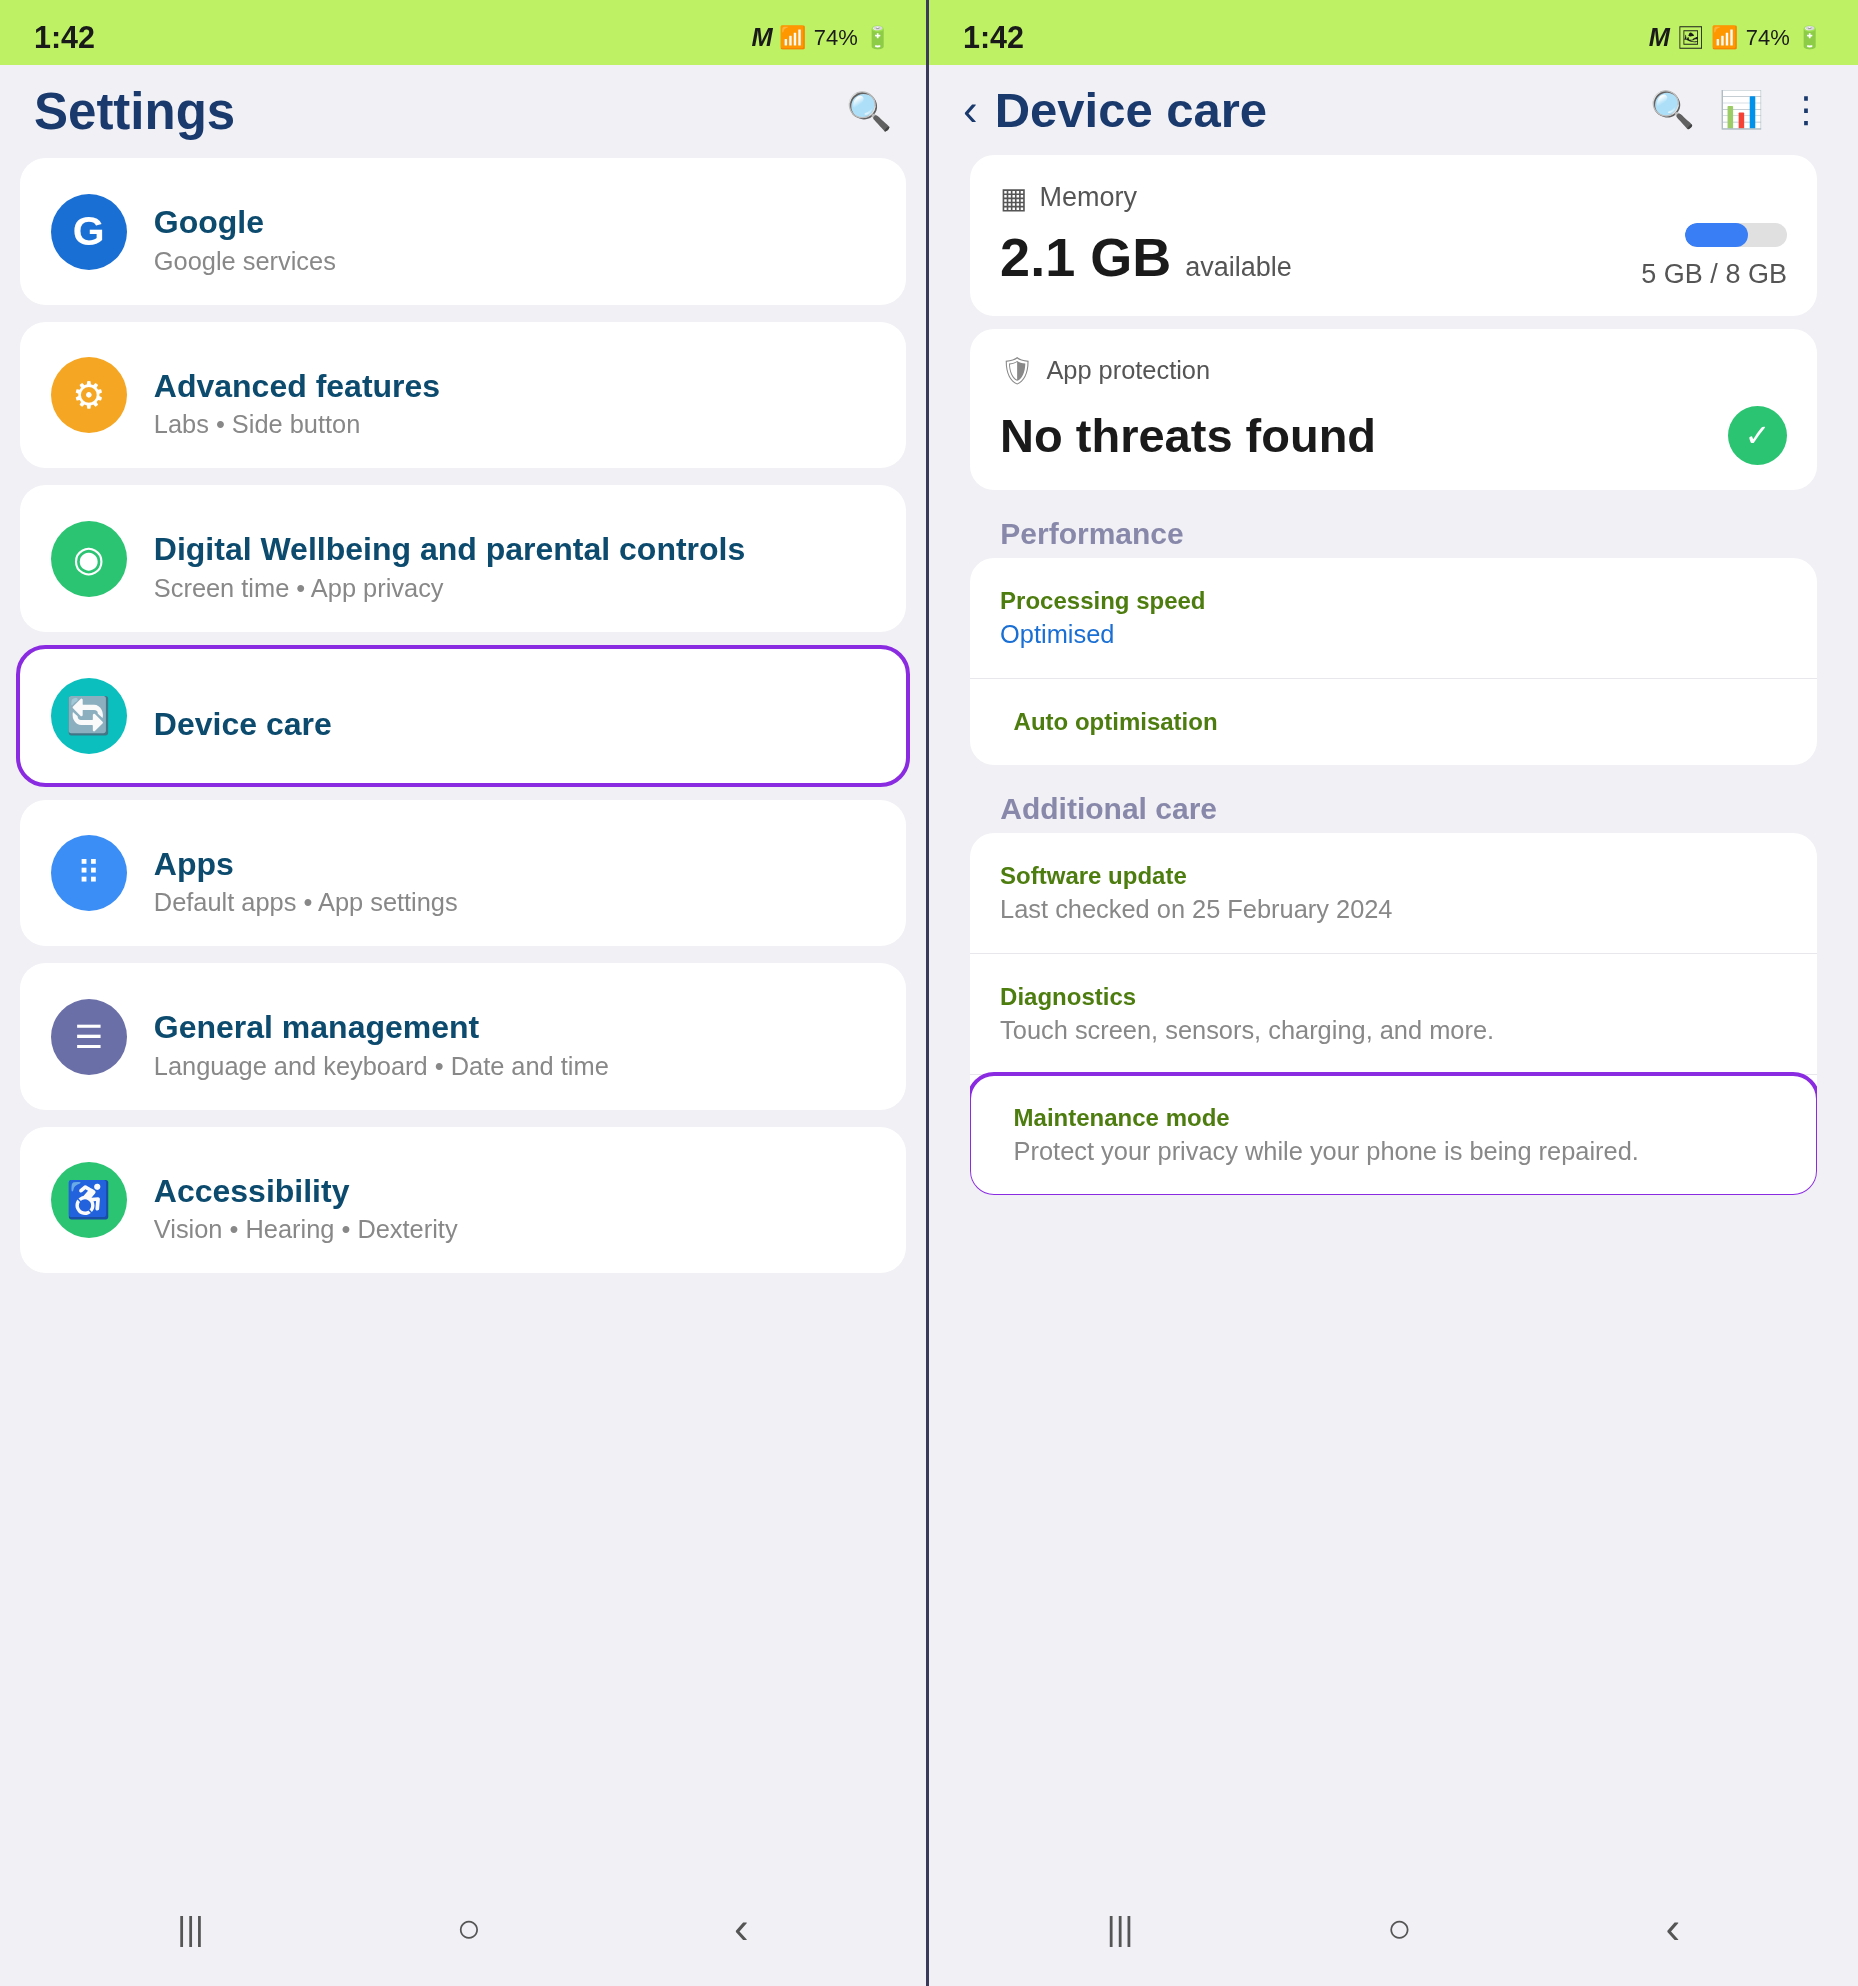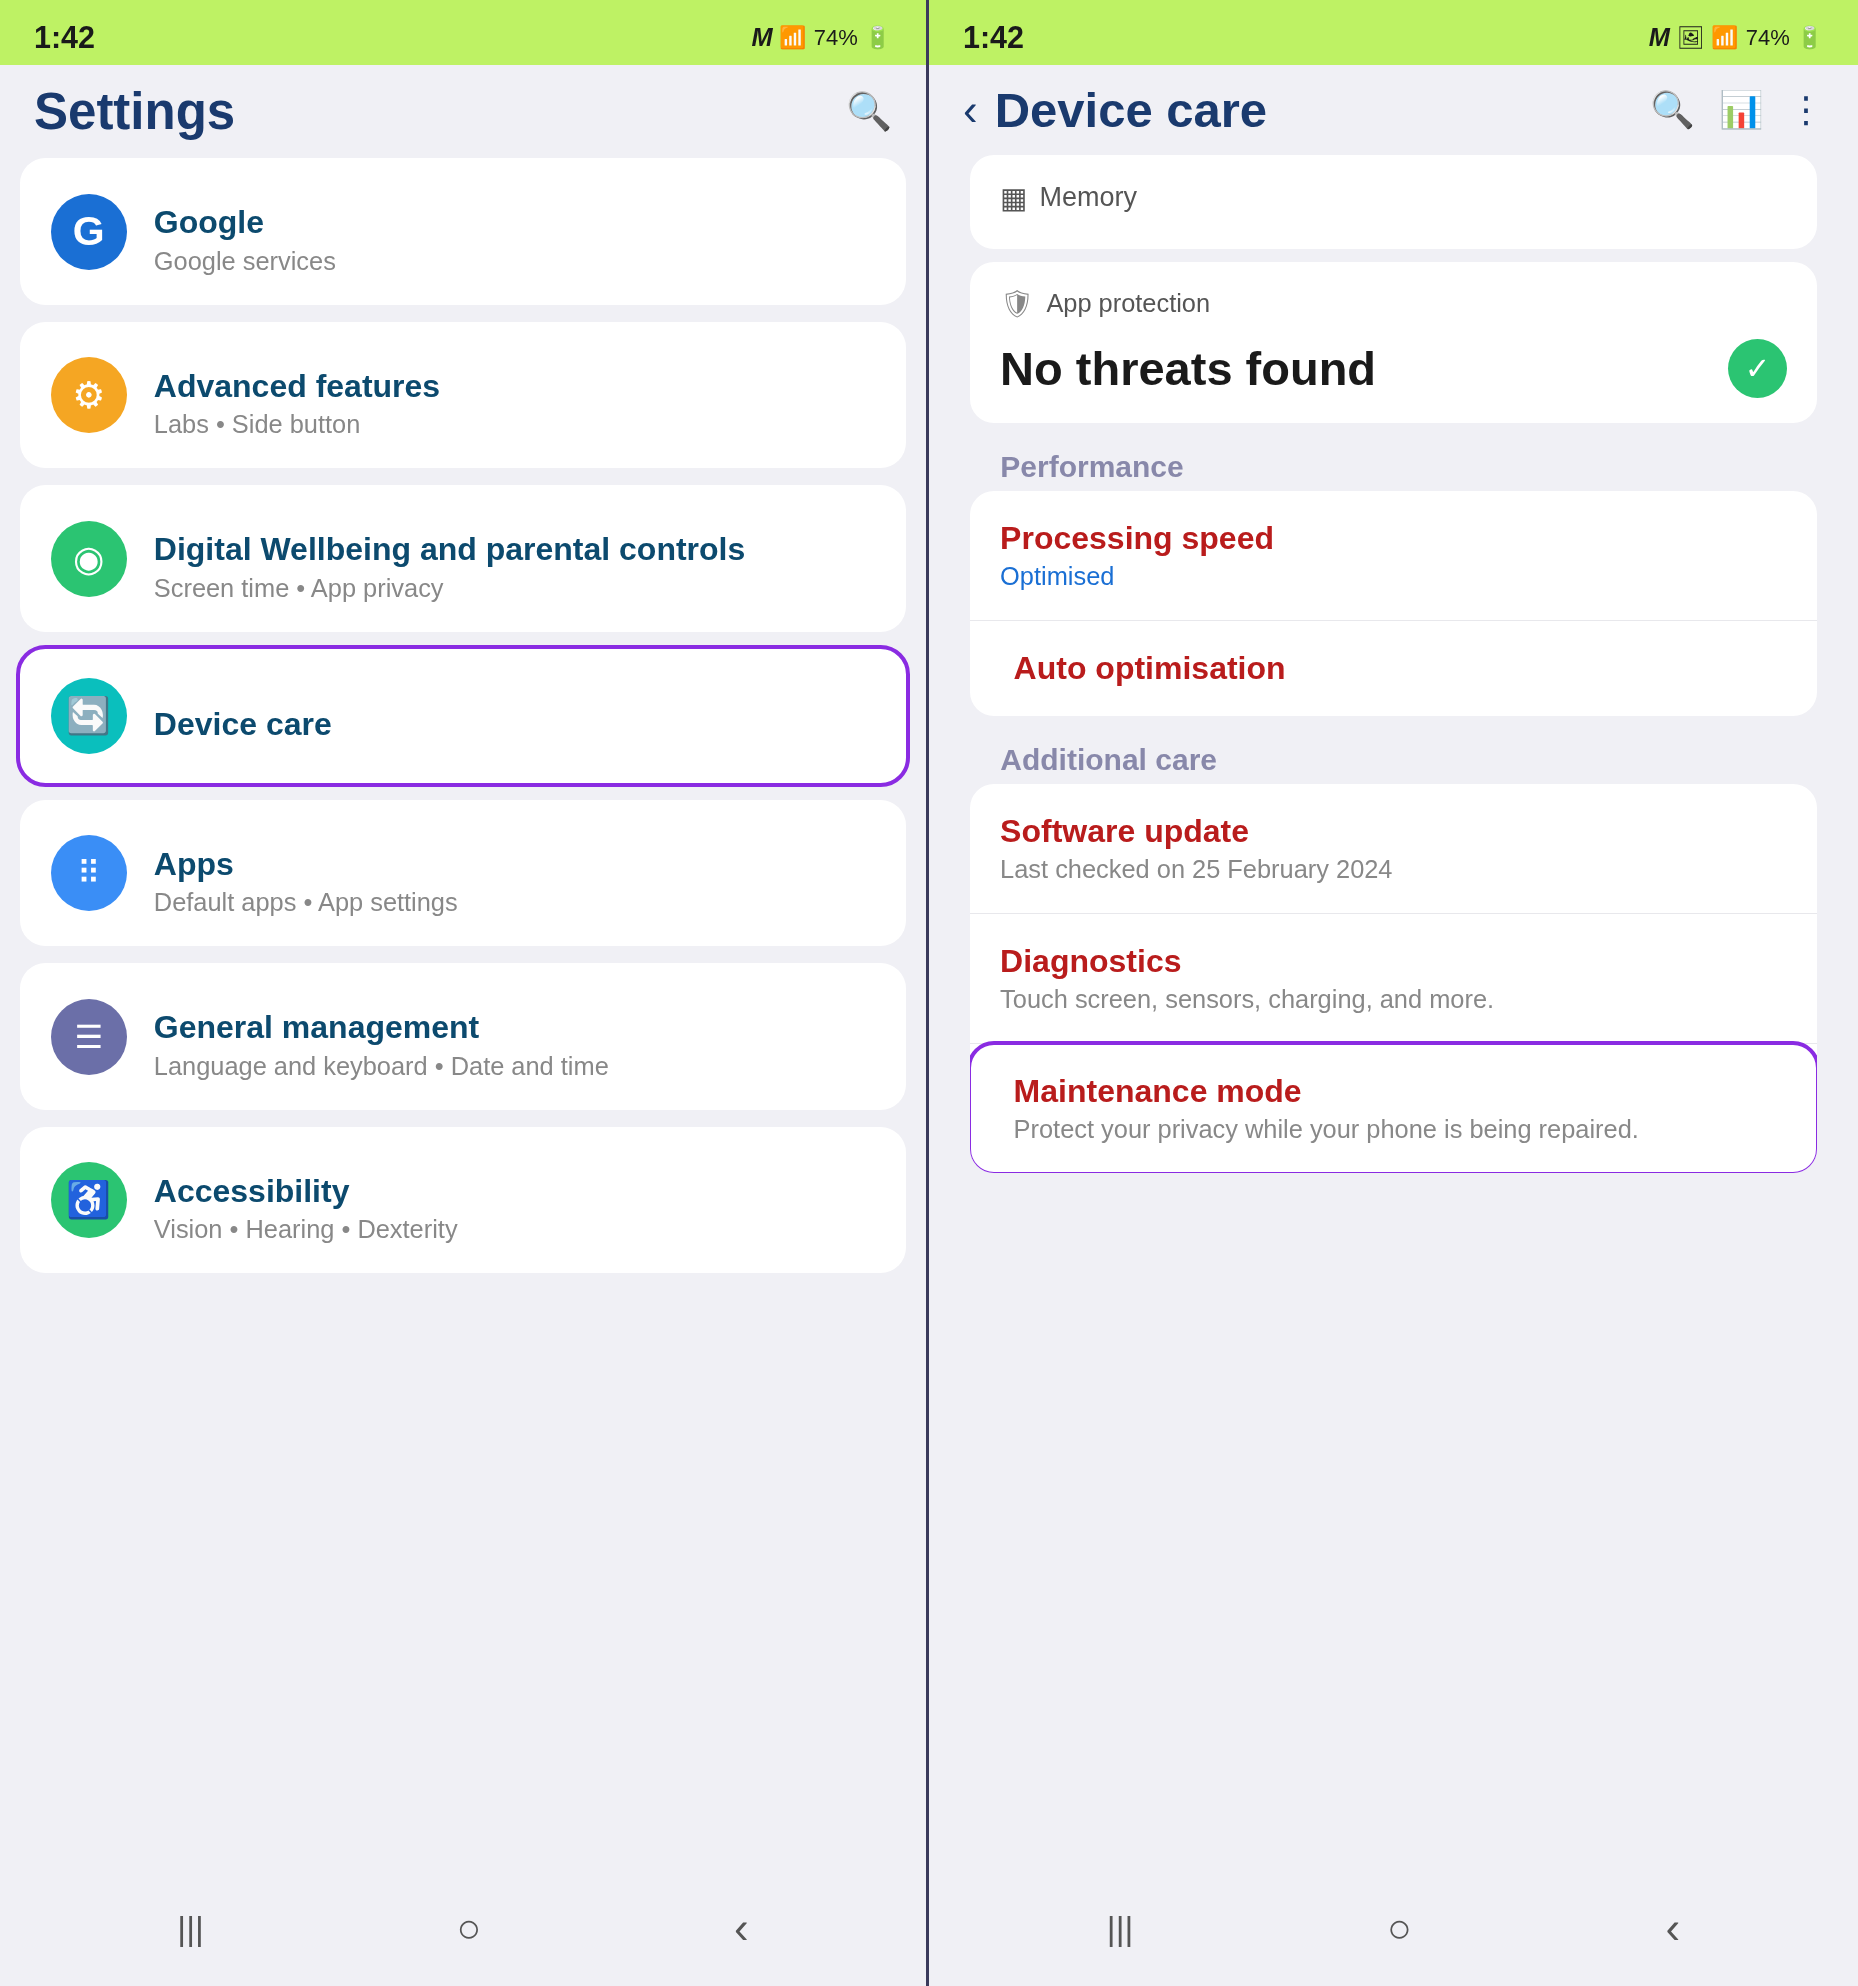--- a/index.html
+++ b/index.html
@@ -276,23 +276,23 @@
       border-bottom: 0.8px solid #e8e8ec;
       cursor: pointer;
     }
     .dc-list-item:last-child { border-bottom: none; padding-left: 44px; }
     .dc-list-item.highlighted {
       outline: 4.2px solid #8a2be2;
       outline-offset: -2.5px;
       border-radius: 24px;
     }
     .dc-item-title {
-      font-size: 32px;
+      font-size: 24px;
       font-weight: 600;
-      color: #b91c1c;
+      color: #4d7c0f;
     }
     .dc-item-sub {
       font-size: 25.4px;
       color: #888;
       margin-top: 5.1px;
     }
     .dc-item-sub.blue { color: #1a6fd4; }
   </style>
 </head>
 <body>
@@ -433,20 +433,32 @@
     </div>
   </div>
 
   <div class="content-scroll">
 
     <div class="memory-card">
       <div class="memory-header">
         <span class="memory-icon">▦</span>
         <span class="memory-label">Memory</span>
       </div>
+      <div class="memory-row">
+        <div>
+          <span class="memory-gb">2.1 GB</span>
+          <span class="memory-available">available</span>
+        </div>
+        <div style="display:flex; flex-direction:column; align-items:flex-end; gap:5.1px;">
+          <div class="memory-bar-container">
+            <div class="memory-bar-fill" style="width:62%;"></div>
+          </div>
+          <span class="memory-total">5 GB / 8 GB</span>
+        </div>
+      </div>
     </div>
 
     <div class="app-protection-card">
       <div class="app-prot-header">
         <span class="shield-icon">🛡</span>
         <span class="app-prot-label">App protection</span>
       </div>
       <div class="app-prot-main">
         <span class="no-threats-text">No threats found</span>
         <div class="check-icon">✓</div>

